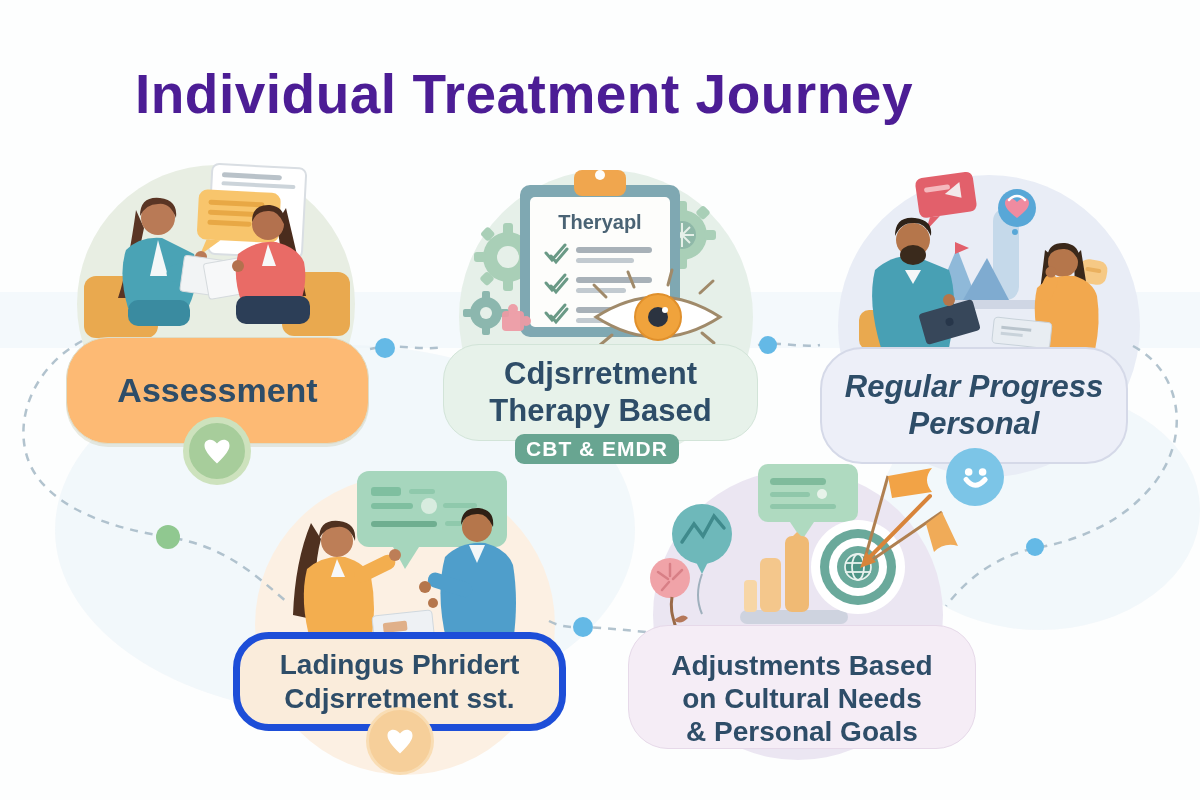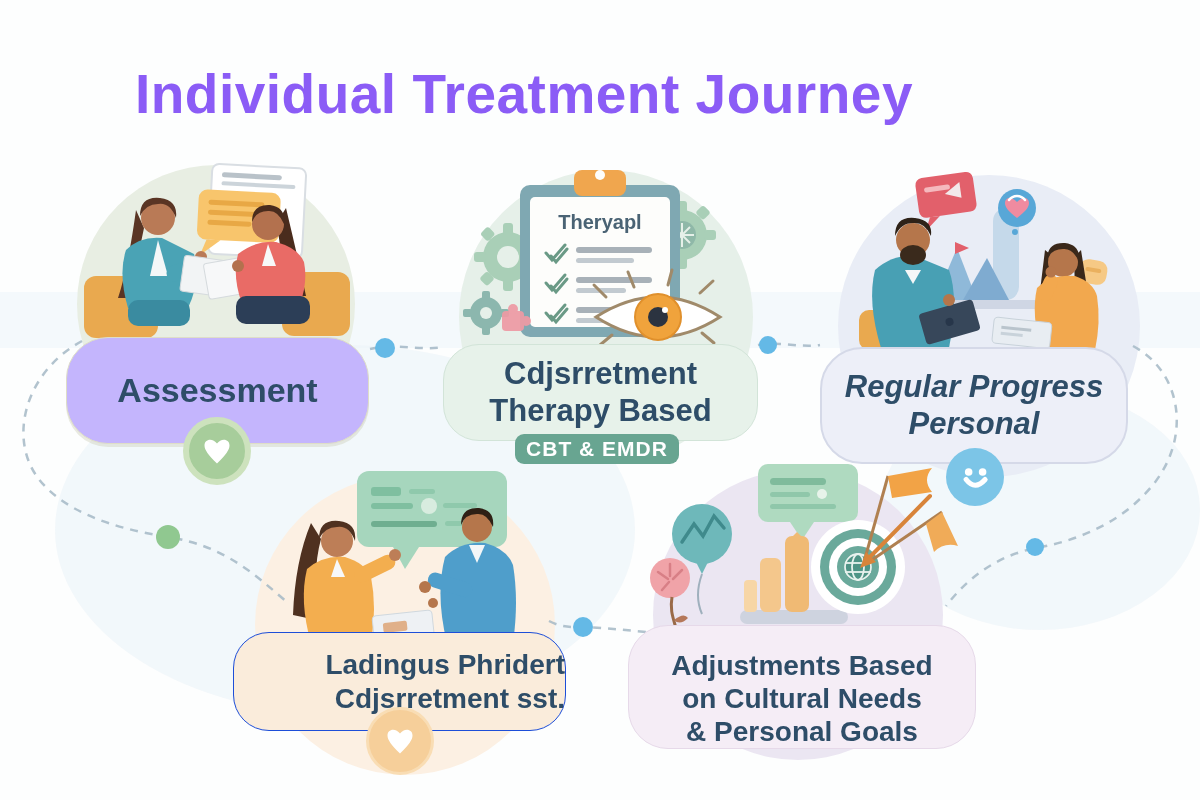--- a/index.html
+++ b/index.html
@@ -3,38 +3,38 @@
 <meta charset="utf-8">
 <style>
   html,body{margin:0;padding:0;background:#ffffff;}
   #stage{position:relative;width:1200px;height:800px;overflow:hidden;background:#fdfefe;
          font-family:"Liberation Sans","DejaVu Sans",sans-serif;}
   
   .wash{position:absolute;background:#e9f2f8;border-radius:50%;opacity:.55;z-index:0;}
   .band{position:absolute;left:0;top:292px;width:1200px;height:56px;background:#edf4f9;opacity:.55;z-index:0;}
   
   .title{position:absolute;left:0;top:62px;width:1048px;text-align:center;
-         font-size:55px;font-weight:700;color:#8b5cf6;letter-spacing:.5px;z-index:5;}
+         font-size:55px;font-weight:700;color:#4c1d95;letter-spacing:.5px;z-index:5;}
   
   .circ{position:absolute;border-radius:50%;z-index:1;}
   .scene{position:absolute;z-index:2;}
   
   #connectors{position:absolute;left:0;top:0;z-index:3;}
   
   .card{position:absolute;display:flex;flex-direction:column;align-items:center;justify-content:center;
         text-align:center;font-weight:700;color:#2e4d68;z-index:4;box-sizing:border-box;}
   .card .ln{line-height:1.18;}
-  .card1{left:66px;top:337px;width:303px;height:107px;background:#c4b5fd;border:1px solid #deddc8;
+  .card1{left:66px;top:337px;width:303px;height:107px;background:#fdba74;border:1px solid #deddc8;
          border-radius:42px;font-size:34px;box-shadow:0 3px 0 rgba(190,190,160,.30);}
   .card2{left:443px;top:344px;width:315px;height:97px;background:#e7f2ea;border:1px solid #d2e4d8;
          border-radius:36px;font-size:31px;}
   .card3{left:820px;top:347px;width:308px;height:117px;background:#edeff8;border:2px solid #d5d9e8;
          border-radius:42px;font-size:31px;font-style:italic;}
-  .card4{left:233px;top:632px;width:333px;height:99px;background:#faecdb;border:1px solid #1d4ed8;
-         border-radius:36px;font-size:28px;align-items:flex-end;}
+  .card4{left:233px;top:632px;width:333px;height:99px;background:#faecdb;border:7px solid #1d4ed8;
+         border-radius:36px;font-size:28px;}
   .card5{left:628px;top:625px;width:348px;height:124px;background:#f5edf6;border:1px solid #e6d9e9;
          border-radius:40px;font-size:28px;justify-content:flex-end;}
   
   .tag{position:absolute;left:515px;top:434px;width:164px;height:30px;background:#68a591;border-radius:9px;
        color:#ffffff;font-weight:700;font-size:21px;letter-spacing:1px;display:flex;align-items:center;
        justify-content:center;z-index:5;text-align:center;}
   
   .badge{position:absolute;border-radius:50%;display:flex;align-items:center;justify-content:center;z-index:5;}
   .badge-green{left:183px;top:417px;width:56px;height:56px;background:#a7cd9b;border:6px solid #cde2bd;}
   .badge-orange{left:366px;top:707px;width:62px;height:62px;background:#f6cf9a;border:3px solid #f9ddb4;}

